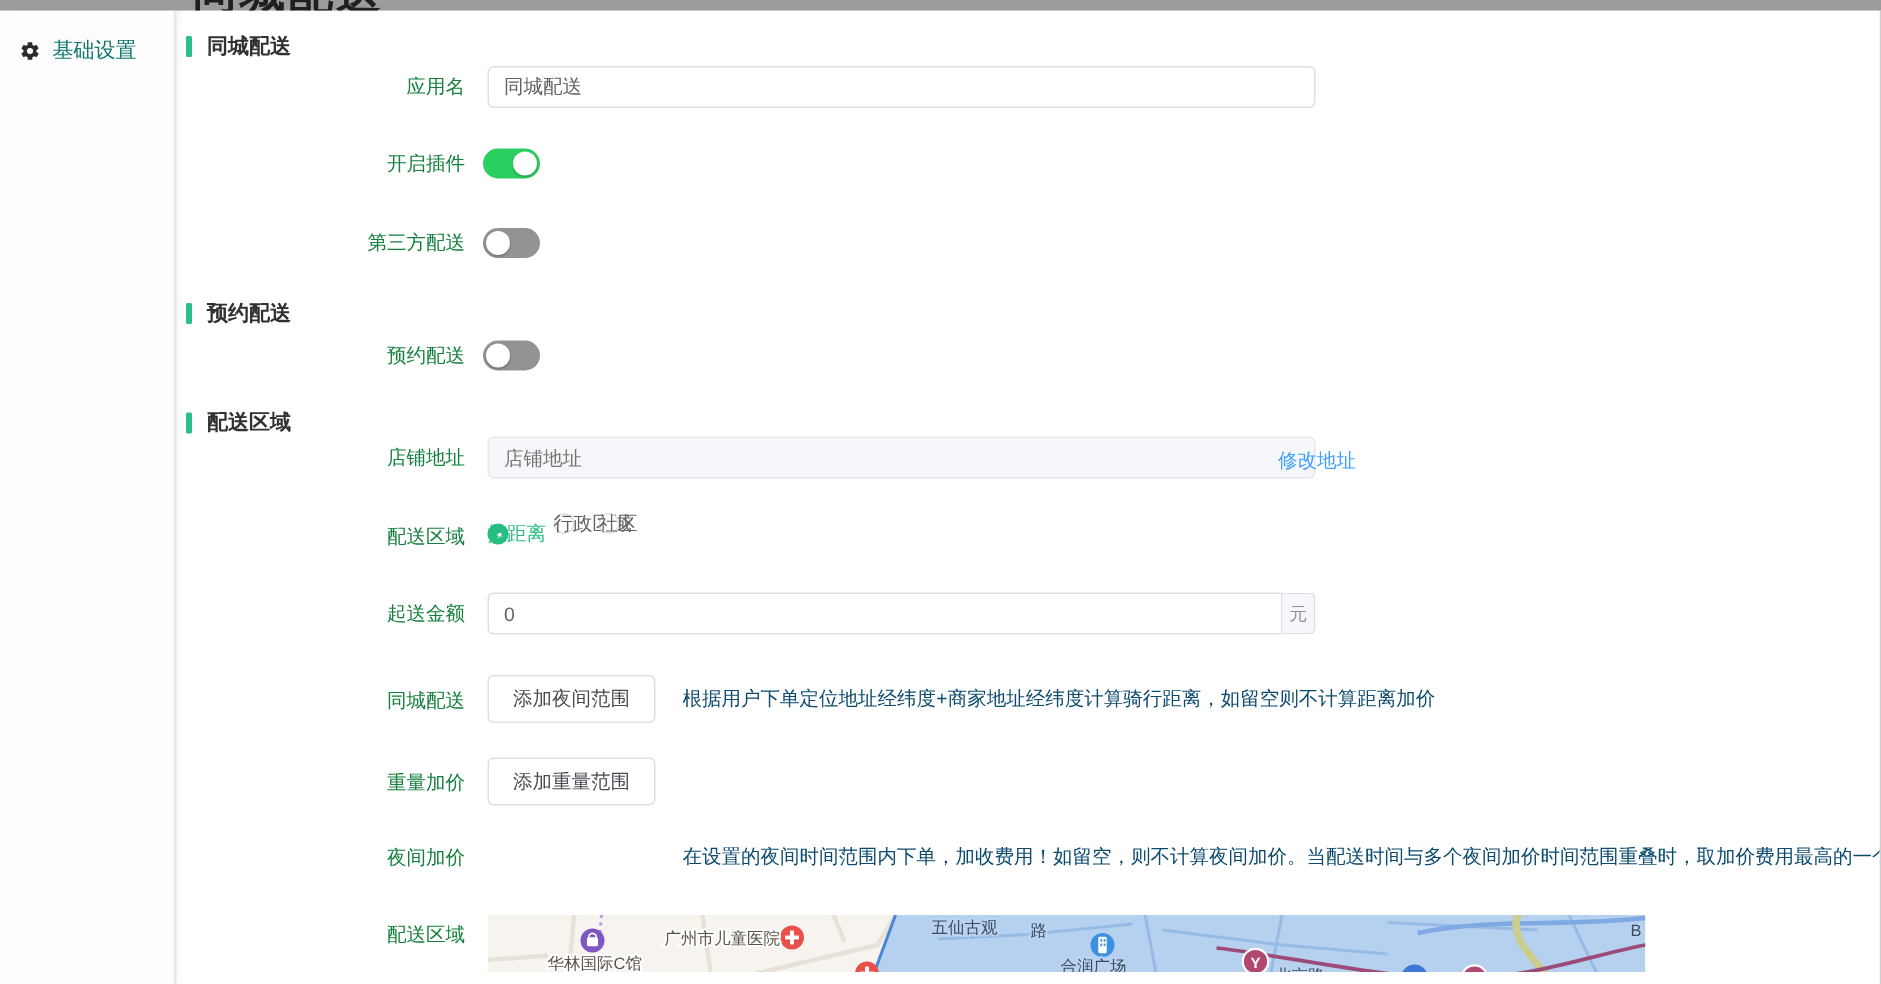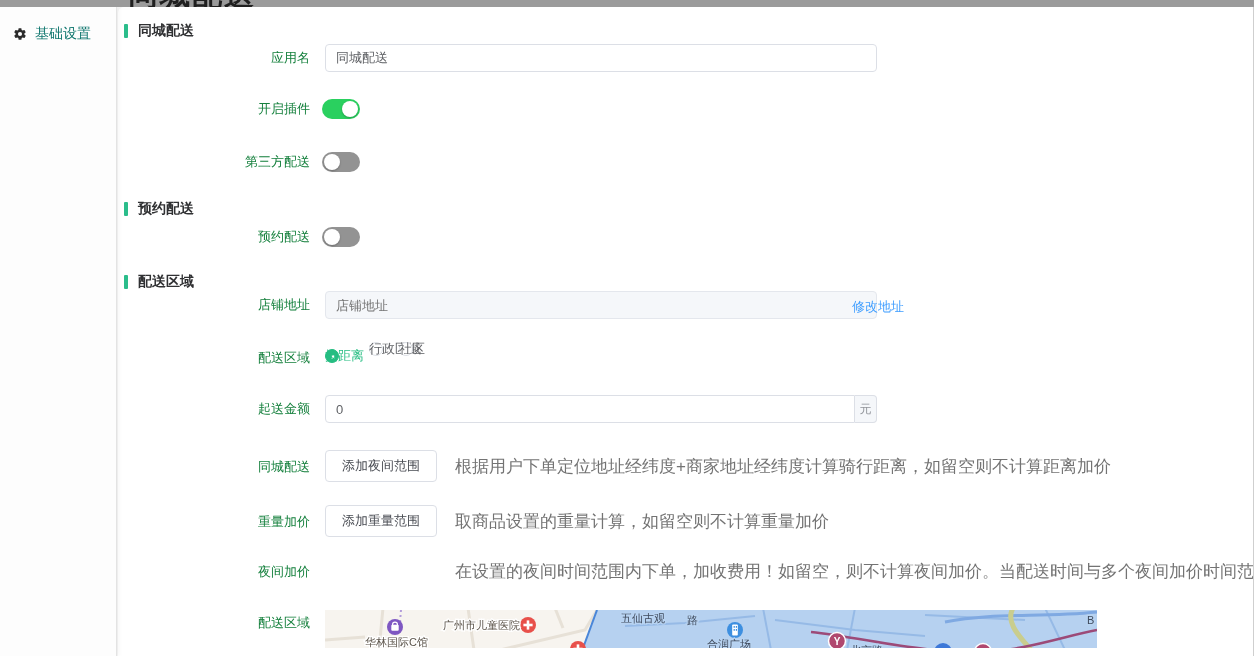--- a/index.html
+++ b/index.html
@@ -63,22 +63,22 @@
                 box-shadow:inset 0 0 0 3.5px #26bd82; position:relative; }
   .radio.checked .dot::after { content:""; position:absolute; left:5px; top:5px;
                 width:4px; height:4px; border-radius:50%; background:#fff; }
   .radio.checked { color:#26bd82; }
   .radio.checked .dot { position:relative; }
 
   .btn { left:207px; width:112px; height:32px; background:#fff;
          border:1px solid #dcdfe6; border-radius:4px; font-size:13px; color:#484b52;
          display:flex; align-items:center; justify-content:center; cursor:pointer;
          white-space:nowrap; }
-  .hint { left:337px; height:18px; line-height:18px; font-size:17px; color:#737373;
-          white-space:nowrap; }
+  .hint { left:337px; height:18px; line-height:18px; font-size:13px; color:#0c4a6e;
+          white-space:nowrap;font-family:Liberation Mono, monospace; }
 
   .link { color:#409eff; font-size:13px; cursor:pointer; white-space:nowrap; }
 
   .map-wrap { left:207px; top:603px; width:772px; height:38px; overflow:hidden;
               cursor:grab; }
   .map-wrap svg { position:static; display:block; }
   .map-label { fill:#5a5248; font-size:11px;
                font-family:"Liberation Sans","DejaVu Sans",sans-serif;
                paint-order:stroke; stroke:#ffffff; stroke-width:2.5px; }
   .map-label.blue-zone { fill:#3f4a5c; stroke:#b9d4f2; }
@@ -157,21 +157,20 @@
   <div class="row-label" style="top:393px;">起送金额</div>
   <input class="einput with-append" style="top: 388px;" value="0">
   <span class="append" style="top:388px;">元</span>
 
   <div class="row-label" style="top:451px;">同城配送</div>
   <button class="btn" style="top:443px;">添加夜间范围</button>
   <div class="hint" style="top:451px;">根据用户下单定位地址经纬度+商家地址经纬度计算骑行距离，如留空则不计算距离加价</div>
 
   <div class="row-label" style="top:506px;">重量加价</div>
   <button class="btn" style="top:498px;">添加重量范围</button>
-  <div class="hint" style="top:506px;">取商品设置的重量计算，如留空则不计算重量加价</div>
 
   <div class="row-label" style="top:556px;">夜间加价</div>
   <div class="hint" style="top:556px;">在设置的夜间时间范围内下单，加收费用！如留空，则不计算夜间加价。当配送时间与多个夜间加价时间范围重叠时，取加价费用最高的一个。当开启预约时间且细分时间设置为天时，夜间加价时间范围不可重叠</div>
 
   <div class="row-label" style="top:607px;">配送区域</div>
 
   <div class="map-wrap">
     <svg width="772" height="38" viewBox="0 0 772 38">
 
       <rect x="0" y="0" width="772" height="38" fill="#f7f4ef"></rect>

